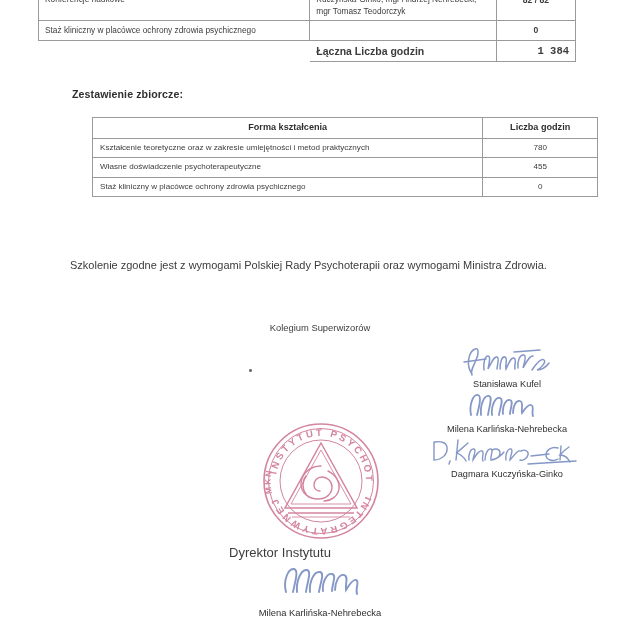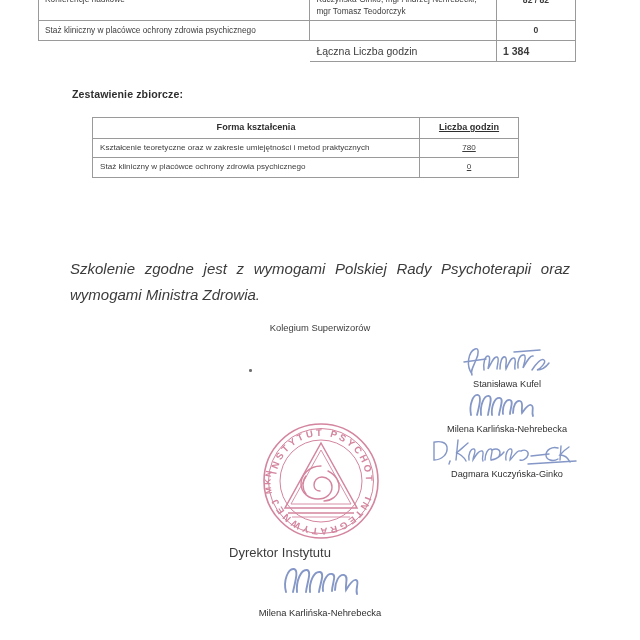--- a/index.html
+++ b/index.html
@@ -35,77 +35,77 @@
   .tt-desc   { width: 280px; }
   .tt-people { width: 187px; }
   .tt-hours  { width: 71px; text-align: center; font-weight: bold; font-size: 8.6px; }
   .tt-invisible {
     border-left: 1px solid transparent !important;
     border-bottom: 1px solid transparent !important;
     border-top: 1px solid transparent !important;
     border-right: 1px solid transparent !important;
   }
   .tt-total-label {
-    font-weight: normal;
+    font-weight: bold;
     font-size: 10.5px;
     padding: 4px 8px;
   }
   .tt-total-value {
     font-weight: bold;
     font-size: 10.5px;
-    text-align: left;
+    text-align: right;
+    font-family: Liberation Mono, monospace;
   }
 
   
   .section-heading {
     position: absolute;
     left: 72px;
     top: 88px;
     font-size: 10.6px;
     font-weight: bold;
     color: #2f2f2f;
     letter-spacing: 0.1px;
   }
 
   
   .summary-table {
     position: absolute;
     left: 92px;
     top: 117px;
-    width: 427px;
+    width: 506px;
     border-collapse: collapse;
     font-size: 8.1px;
     color: #3c3c3c;
   }
   .summary-table th,
   .summary-table td {
     border: 1px solid #9a9a9a;
     padding: 4px 7px;
     line-height: 1.3;
   }
   .summary-table th {
     font-size: 9.1px;
     font-weight: bold;
     text-align: center;
     color: #2f2f2f;
   }
   .st-form  { width: 346px; }
-  .st-hours { width: 91px; text-align: center; text-decoration: underline; }
+  .st-hours { width: 91px; text-align: center; }
 
   
   .statement {
     position: absolute;
     left: 70px;
     top: 256px;
     width: 500px;
-    font-size: 15px;
+    font-size: 11px;
     line-height: 1.75;
     text-align: justify;
     color: #3c3c3c;
-    font-style: italic;
   }
 
   
   .college-heading {
     position: absolute;
     left: 0;
     top: 322px;
     width: 640px;
     text-align: center;
     font-size: 9.4px;
@@ -215,20 +215,24 @@
   <thead>
     <tr>
       <th class="st-form">Forma kształcenia</th>
       <th class="st-hours">Liczba godzin</th>
     </tr>
   </thead>
   <tbody>
     <tr>
       <td class="st-form">Kształcenie teoretyczne oraz w zakresie umiejętności i metod praktycznych</td>
       <td class="st-hours">780</td>
+    </tr>
+    <tr>
+      <td class="st-form">Własne doświadczenie psychoterapeutyczne</td>
+      <td class="st-hours">455</td>
     </tr>
     <tr>
       <td class="st-form">Staż kliniczny w placówce ochrony zdrowia psychicznego</td>
       <td class="st-hours">0</td>
     </tr>
   </tbody>
 </table>
 
 <div class="statement">Szkolenie zgodne jest z wymogami Polskiej Rady Psychoterapii oraz wymogami Ministra Zdrowia.</div>
 

